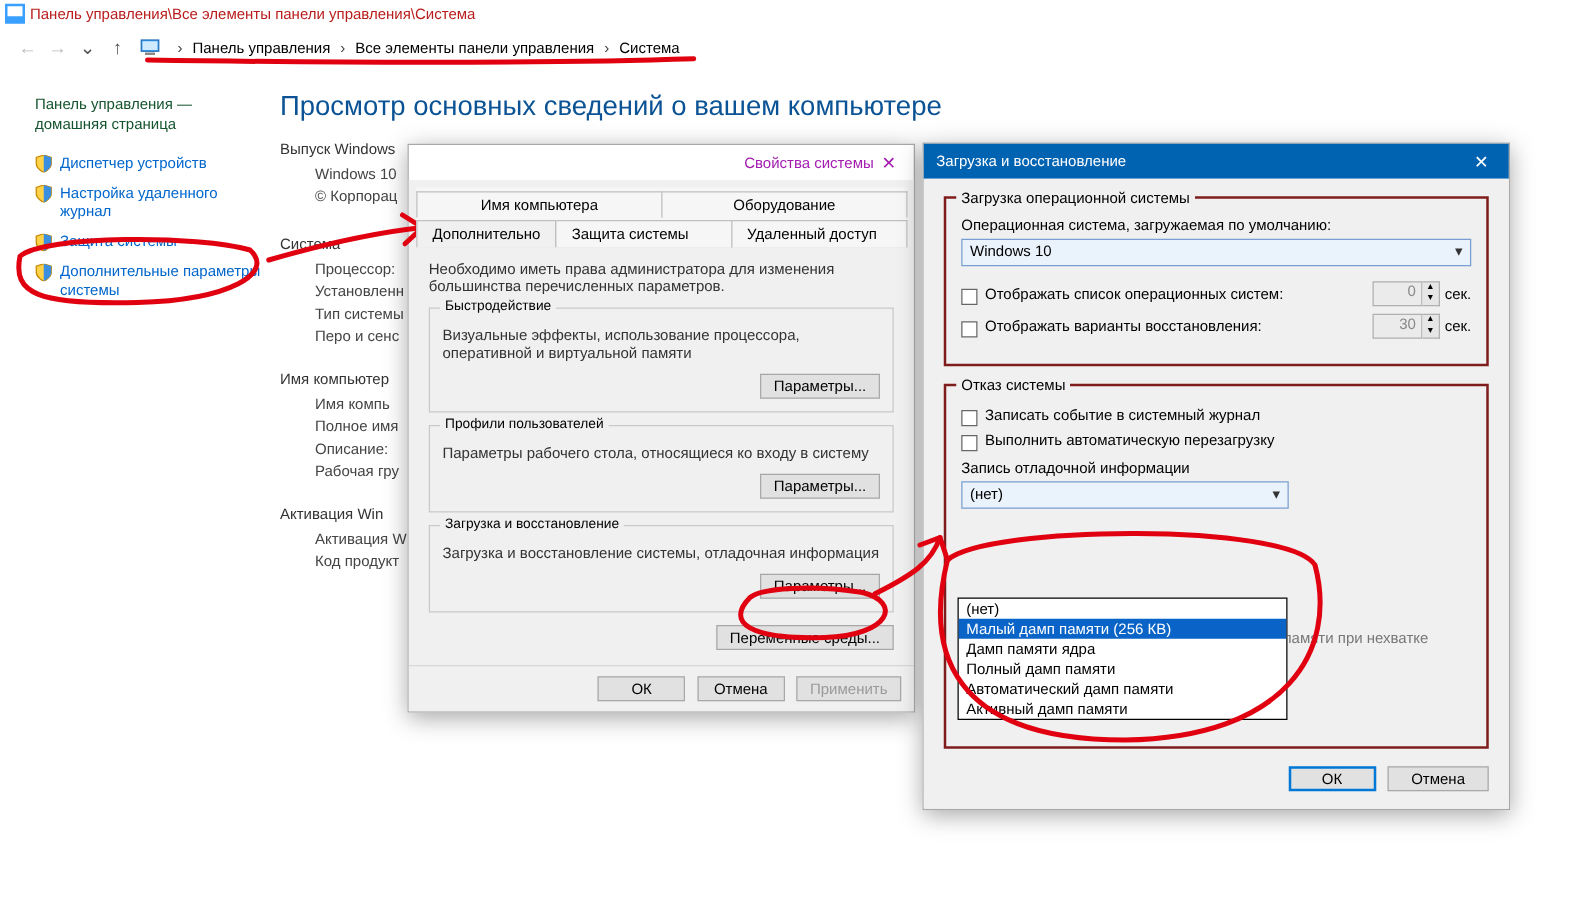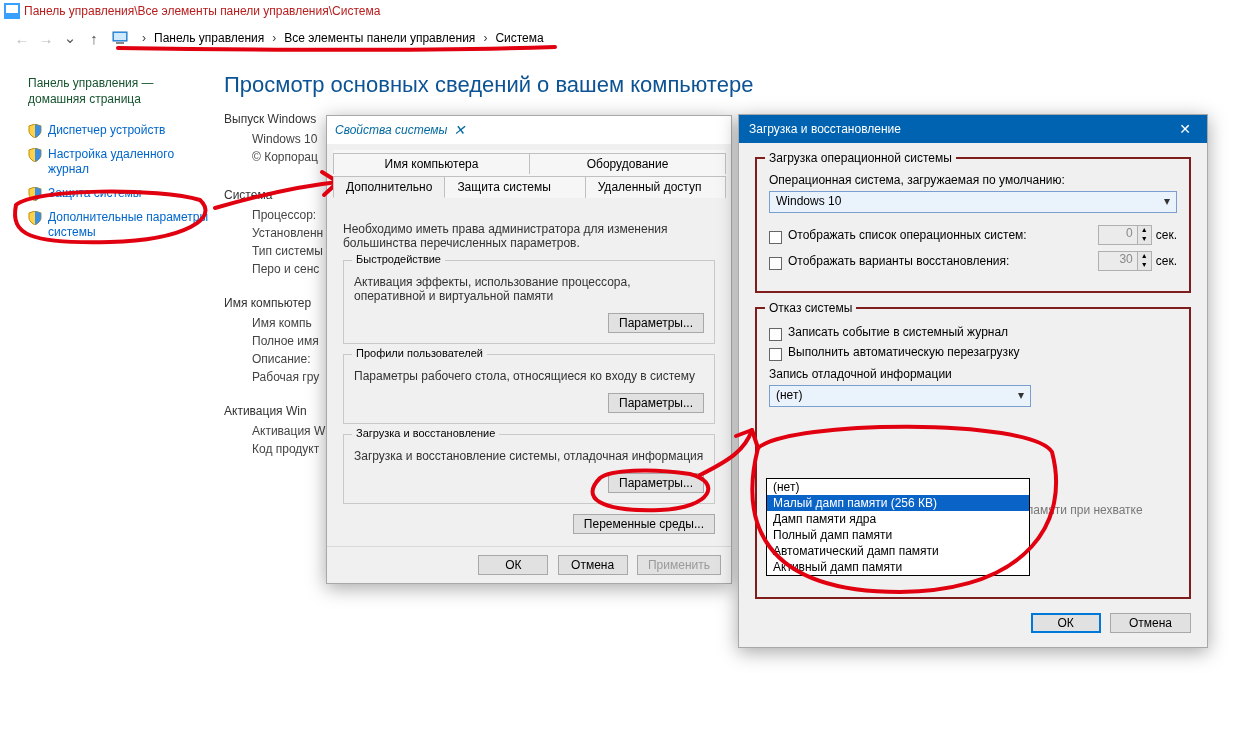--- a/index.html
+++ b/index.html
@@ -21,21 +21,21 @@
   .side-home { color:#14532d; margin-bottom:16px; line-height:1.3;}
   .side-link { color:#0066cc; margin:6px 0 8px 0; display:flex; align-items:flex-start; line-height:1.3;}
   .shield { width:14px; height:14px; margin-right:6px; flex:0 0 auto; margin-top:1px;}
   .content { flex:1; padding:18px 0 0 4px;}
   .content h1 { font-weight:400; color:#0b5394; font-size:22px; margin:0 0 14px 0;}
   .sec-hdr { margin:8px 0 6px 0; color:#333;}
   .sec-row { margin:4px 0 4px 28px; color:#444;}
 
   
   .dialog { position:absolute; background:#fff; border:1px solid #a8a8a8; box-shadow:0 4px 18px rgba(0,0,0,.35);}
-  .dlg-title-light { height:28px; line-height:28px; padding:0 8px; font-size:12px; color:#0369a1; display:flex; align-items:center; justify-content:flex-start;font-style:italic;}
+  .dlg-title-light { height:28px; line-height:28px; padding:0 8px; font-size:12px; color:#a21caf; display:flex; align-items:center; justify-content:flex-end;}
   .dlg-title-blue { height:28px; line-height:28px; padding:0 10px; font-size:12px; color:#fff; background:#0063b1; display:flex; align-items:center; justify-content:space-between;}
   .dlg-close { width:24px; text-align:center; font-size:14px; }
   .dlg-body { background:#f0f0f0; padding:6px;}
   .tabs { display:flex; flex-wrap:wrap; border-bottom:1px solid #c0c0c0; background:#f6f6f6;}
   .tab { padding:3px 12px; border:1px solid #c0c0c0; border-bottom:none; background:#f6f6f6; margin-right:-1px; margin-top:2px; position:relative; top:1px;}
   .tab.wide{flex:1 0 48%; text-align:center;}
   .tab.active{ background:#f0f0f0; border-bottom:1px solid #f0f0f0; z-index:2; color:#000;}
   .tab-pane { background:#f0f0f0; padding:8px 10px 6px 10px;}
   .group { border:1px solid #c9c9c9; margin:10px 0 0 0; padding:8px 10px 10px 10px; background:#f0f0f0; position:relative;}
   .group-title{ position:absolute; top:-8px; left:8px; background:#f0f0f0; padding:0 4px; font-size:11px;}
@@ -160,25 +160,25 @@
     </div>
     <div class="dlg-body">
       <div class="tabs">
         <div class="tab wide">Имя компьютера</div>
         <div class="tab wide">Оборудование</div>
         <div class="tab active" style="flex:0 0 auto">Дополнительно</div>
         <div class="tab" style="flex:1">Защита системы</div>
         <div class="tab" style="flex:1">Удаленный доступ</div>
       </div>
       <div class="tab-pane">
-        <div class="group-text" style="margin-top:16px">Необходимо иметь права администратора для изменения большинства перечисленных параметров.</div>
+        <div class="group-text" style="margin-top:2px">Необходимо иметь права администратора для изменения большинства перечисленных параметров.</div>
 
         <div class="group">
           <div class="group-title">Быстродействие</div>
-          <div class="group-text">Активация эффекты, использование процессора, оперативной и виртуальной памяти</div>
+          <div class="group-text">Визуальные эффекты, использование процессора, оперативной и виртуальной памяти</div>
           <div class="btn-row"><span class="btn">Параметры...</span></div>
         </div>
 
         <div class="group">
           <div class="group-title">Профили пользователей</div>
           <div class="group-text">Параметры рабочего стола, относящиеся ко входу в систему</div>
           <div class="btn-row"><span class="btn">Параметры...</span></div>
         </div>
 
         <div class="group">

